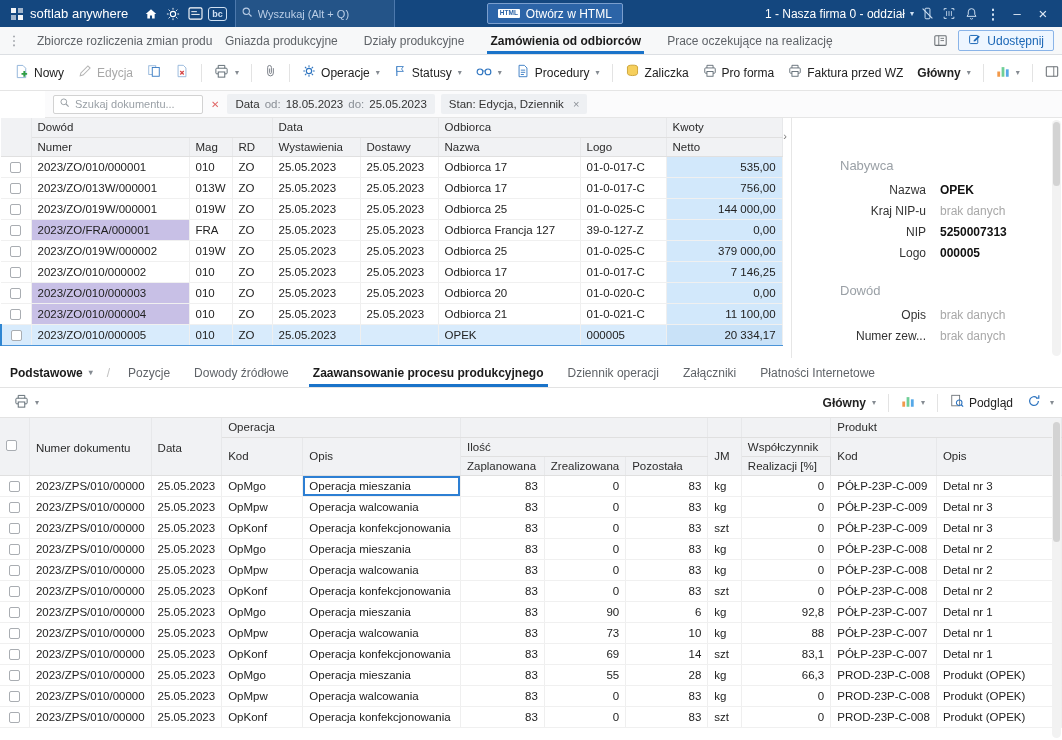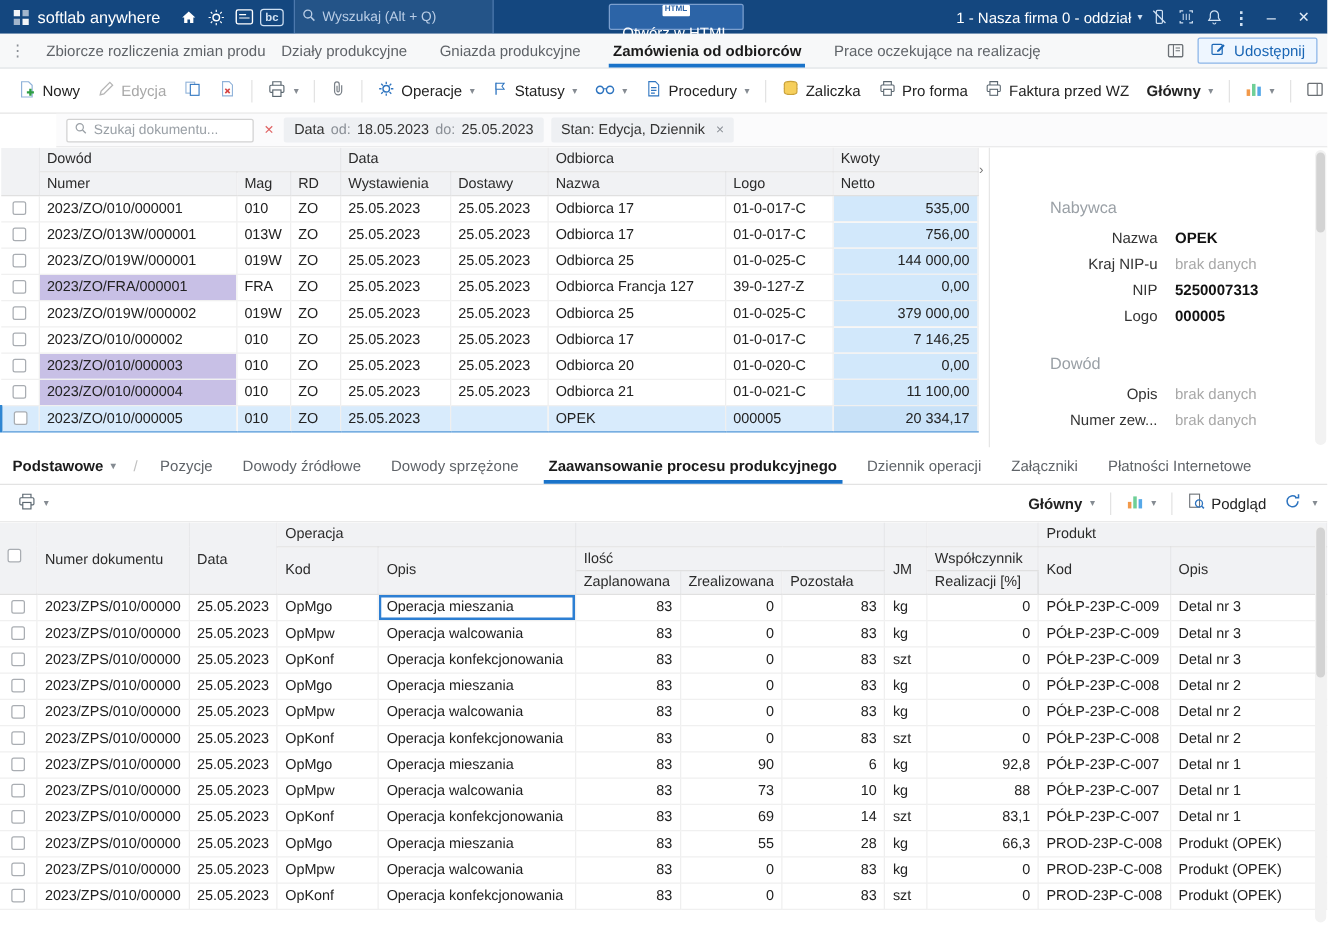--- a/index.html
+++ b/index.html
@@ -8,21 +8,21 @@
   .app{display:flex;flex-direction:column;width:1062px;height:740px;}
 
   
   .topbar{height:27px;flex:0 0 auto;background:#14477f;display:flex;align-items:center;color:#fff;padding:0 8px;gap:4px;}
   .ticon{display:inline-flex;align-items:center;justify-content:center;width:18px;height:18px;cursor:pointer;}
   .brand{font-size:13px;color:#fff;margin-right:10px;white-space:nowrap;}
   .bc-badge{border:1px solid #cfe0f2;border-radius:3px;font-size:9px;font-weight:bold;color:#cfe0f2;padding:0 3px;height:14px;line-height:13px;cursor:pointer;}
   .top-search{width:160px;height:19px;border:1px solid #4d79ad;border-radius:2px;background:rgba(255,255,255,0.07);display:flex;align-items:center;padding:16px 5px;gap:5px;margin-left:4px;}
   .top-search input{flex:1;background:transparent;border:0;outline:0;color:#e8f1fb;font-size:11px;font-family:inherit;min-width:0;}
   .top-search input::placeholder{color:#b9cde6;}
-  .html-btn{margin-left:88px;height:21px;background:#2c64a7;border:1px solid #7b9fce;border-radius:2px;color:#fff;display:flex;align-items:center;gap:6px;padding:0 10px;font-size:12px;font-family:inherit;cursor:pointer;white-space:nowrap;flex-direction:column;}
+  .html-btn{margin-left:88px;height:21px;background:#2c64a7;border:1px solid #7b9fce;border-radius:2px;color:#fff;display:flex;align-items:center;gap:6px;padding:0 10px;font-size:12px;font-family:inherit;cursor:pointer;white-space:nowrap;}
   .html-badge{background:#fff;color:#2c64a7;font-size:6.5px;font-weight:bold;border-radius:1px;padding:1px 2px;line-height:1;}
   .company{margin-left:auto;display:flex;align-items:center;gap:5px;cursor:pointer;white-space:nowrap;font-size:12px;}
   .caret-w{font-size:8px;color:#cfe0f2;}
   .dots{font-size:14px;color:#cfe0f2;font-weight:bold;}
   .winbtn{width:22px;height:20px;display:inline-flex;align-items:center;justify-content:center;color:#e3edf8;font-size:13px;cursor:pointer;}
   .winbtn.close{font-size:15px;}
 
   
   .tabbar{height:28px;flex:0 0 auto;background:#f7f8f9;border-bottom:1px solid #dcdfe3;display:flex;align-items:stretch;padding:0 4px;}
   .tb-menu{width:20px;display:flex;align-items:center;justify-content:center;color:#8a8f95;font-size:13px;cursor:pointer;}
@@ -173,22 +173,22 @@
     </span>
     <span class="ticon dots">⋮</span>
     <span class="winbtn">–</span>
     <span class="winbtn close">×</span>
   </header>
 
   <div class="tabbar">
     <span class="tb-menu">⋮</span>
     <div class="tabs" id="main-tabs">
         <div class="tab clip">Zbiorcze rozliczenia zmian produkcyjny</div>
+        <div class="tab">Gniazda produkcyjne</div>
         <div class="tab">Działy produkcyjne</div>
-        <div class="tab">Gniazda produkcyjne</div>
         <div class="tab active">Zamówienia od odbiorców</div>
         <div class="tab">Prace oczekujące na realizację</div>
       </div>
     <div class="tabbar-right">
       <span class="ticon-g">
         <svg width="15" height="14" viewBox="0 0 16 16">
             <rect x="1.5" y="2" width="13" height="11" rx="1" fill="none" stroke="#6b7075" stroke-width="1.2"></rect>
             <path d="M6 2v11" stroke="#6b7075"></path>
             <path d="M8 5h4M8 7.5h4" stroke="#6b7075"></path>
           </svg>
@@ -558,21 +558,20 @@
 
   <div class="bottom-tabbar">
     <div class="primary">
       <span>Podstawowe</span>
       <span class="caret">▾</span>
     </div>
     <span class="slash">/</span>
     <div class="btabs" id="bottom-tabs">
         <div class="btab">Pozycje</div>
         <div class="btab">Dowody źródłowe</div>
-        <div class="btab">Dowody sprzężone</div>
         <div class="btab active">Zaawansowanie procesu produkcyjnego</div>
         <div class="btab">Dziennik operacji</div>
         <div class="btab">Załączniki</div>
         <div class="btab">Płatności Internetowe</div>
       </div>
   </div>
 
   <div class="sub-toolbar">
     <div class="tbtn">
       <span>

